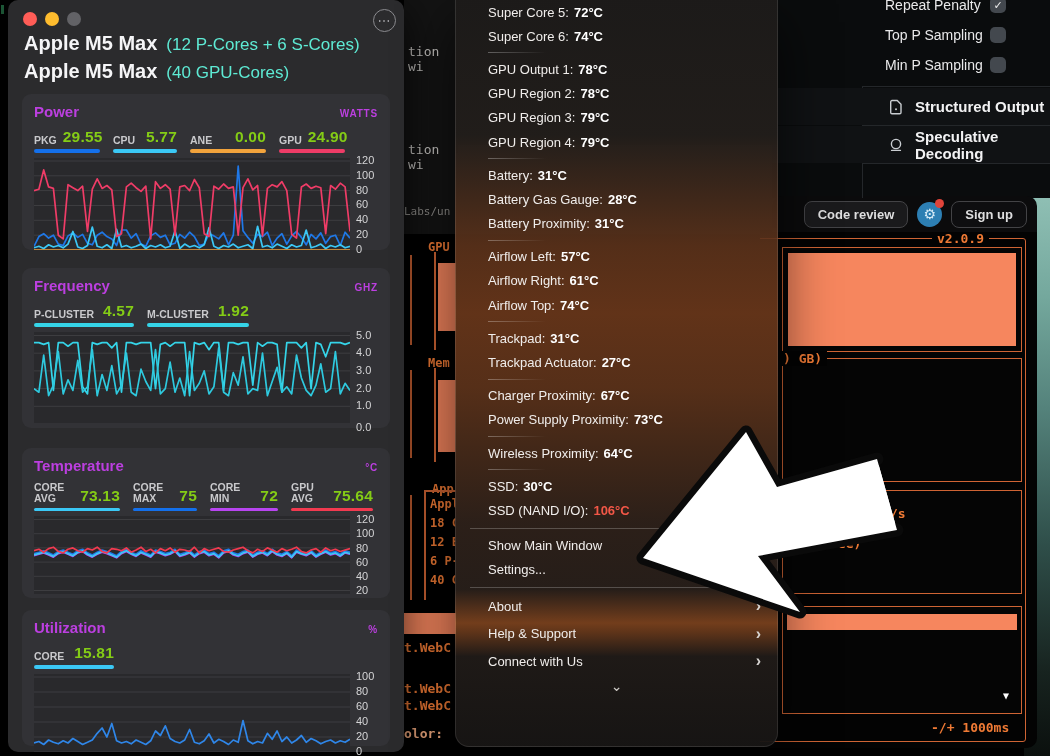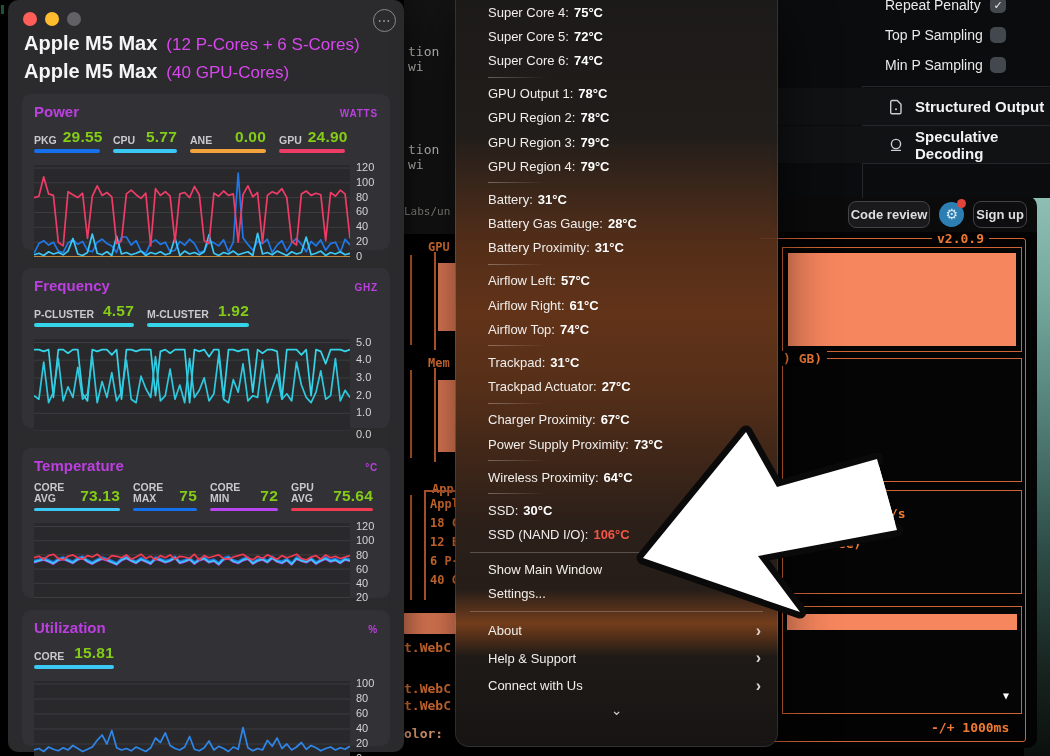--- a/index.html
+++ b/index.html
@@ -28,21 +28,21 @@
   .lstrip{left:404px;top:0;width:52px;height:756px;overflow:hidden;}
   .ls-gray{position:absolute;color:#c9c7c4;font-size:13px;}
   .ls-dim{position:absolute;color:#8f8d8a;font-size:11px;}
   .ls-or{position:absolute;color:#ef7a35;font-size:12px;font-weight:bold;white-space:pre;}
   .ls-line{position:absolute;background:#cf6434;}
   .ls-fill{position:absolute;background:#f6865e;}
 
   
   .hdrbar{left:772px;top:196px;width:265px;height:36px;background:#0b0b0c;border-radius:10px 10px 0 0;
           display:flex;align-items:center;justify-content:flex-end;gap:9px;padding-right:10px;box-sizing:border-box;}
-  .hbtn{height:25px;display:flex;align-items:center;padding:0 2px;border-radius:8px;
+  .hbtn{height:25px;display:flex;align-items:center;padding:0 13px;border-radius:8px;
         border:1.5px solid #434346;background:#1a1a1c;color:#dededf;font-size:13px;font-weight:bold;}
   .hbtn.signup{background:#0e0e10;}
   .gearwrap{position:relative;width:25px;height:25px;}
   .gear{width:25px;height:25px;border-radius:50%;background:#2d7fb3;color:#d8ecf7;font-size:14px;
         display:flex;align-items:center;justify-content:center;}
   .reddot{position:absolute;right:-2px;top:-3px;width:9px;height:9px;border-radius:50%;background:#e0443a;}
 
   
   .settings{left:772px;top:0;width:278px;height:198px;}
   .vline{position:absolute;left:90px;top:86px;width:1px;height:112px;background:#24272a;}
@@ -57,33 +57,33 @@
 
   
   .monitor{left:8px;top:0;width:396px;height:752px;background:#2b2b2d;border-radius:10px;
            box-shadow:0 12px 45px rgba(0,0,0,.75);}
   .tl{position:absolute;top:12px;width:14px;height:14px;border-radius:50%;}
   .ellipsis-btn{position:absolute;right:8px;top:9px;width:21px;height:21px;border-radius:50%;
     border:1.5px solid #8a8a8e;color:#b9b9bd;display:flex;align-items:center;justify-content:center;
     font-size:13px;letter-spacing:1px;}
   .w-title{position:absolute;left:16px;color:#f5f5f7;}
   .w-title .b{font-size:20px;font-weight:bold;}
-  .w-title .r{font-size:17px;color:#d946ef;margin-left:9px;}
+  .w-title .r{font-size:17px;color:#5eead4;margin-left:9px;}
   .card{position:absolute;left:14px;width:368px;background:#323236;border-radius:9px;
         padding:9px 12px 8px 12px;box-sizing:border-box;}
   .c-head{display:flex;justify-content:space-between;align-items:baseline;}
   .c-title{font-size:15px;font-weight:bold;color:#bc3fe0;}
   .c-unit{font-size:10px;font-weight:bold;color:#bc3fe0;letter-spacing:.8px;}
   .legend{display:flex;gap:13px;margin-top:8px;}
   .cell{display:flex;flex-direction:column;flex:none;}
   .cell-top{display:flex;justify-content:space-between;align-items:flex-end;gap:6px;}
   .cell-label{font-size:10.5px;font-weight:bold;color:#c9c9cc;white-space:pre-line;line-height:1.08;}
   .cell-value{font-size:15.5px;font-weight:bold;color:#84cc16;letter-spacing:.2px;}
   .cell-bar{height:3.5px;border-radius:2px;margin-top:3px;}
-  .chartrow{display:flex;margin-top:12px;}
+  .chartrow{display:flex;margin-top:5px;}
   .plot{flex:1;background:#29292c;position:relative;overflow:hidden;}
   .plot svg{display:block;width:100%;height:100%;}
   .yticks{width:28px;position:relative;font-size:11px;color:#d4d4d6;flex:none;}
   .yticks span{position:absolute;left:6px;}
 
   
   .menu{left:455px;top:0;width:323px;height:747px;border-radius:0 0 14px 14px;
     border:1px solid rgba(255,255,255,.1);border-top:none;box-sizing:border-box;
     box-shadow:0 22px 55px rgba(0,0,0,.65);
     background:linear-gradient(180deg,
@@ -428,24 +428,20 @@
             <span style="top: 56.5px;">20</span>
             <span style="top: 71.5px;">0</span>
           </div>
         </div>
       </div>
   </div>
 
   <div class="abs menu">
     <div id="menu-rows">
         <div class="m-row sensor">
-          <span>Super Core 4:</span>
-          <span class="m-value">75°C</span>
-        </div>
-        <div class="m-row sensor">
           <span>Super Core 5:</span>
           <span class="m-value">72°C</span>
         </div>
         <div class="m-row sensor">
           <span>Super Core 6:</span>
           <span class="m-value">74°C</span>
         </div>
         <div class="m-div-short"></div>
         <div class="m-row sensor">
           <span>GPU Output 1:</span>

